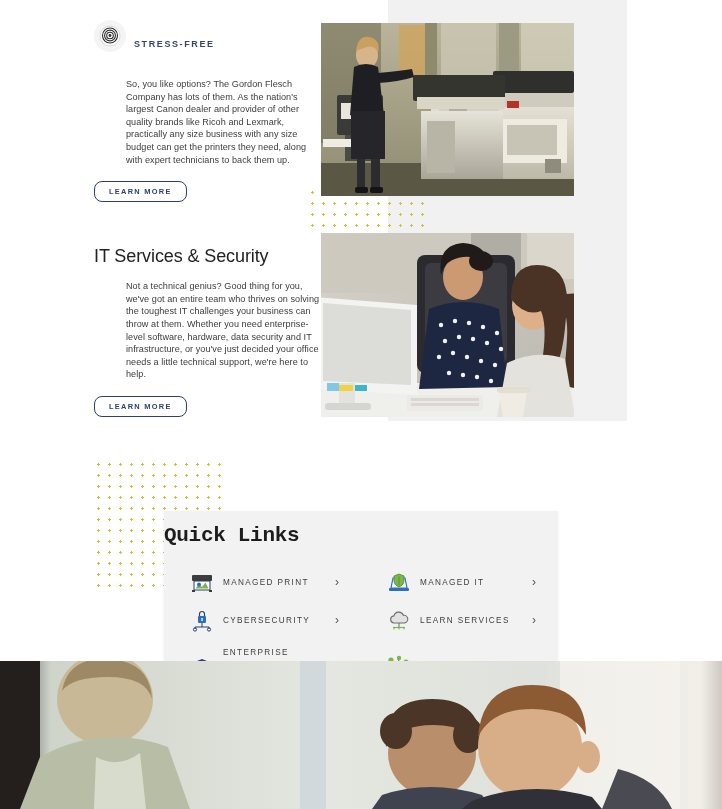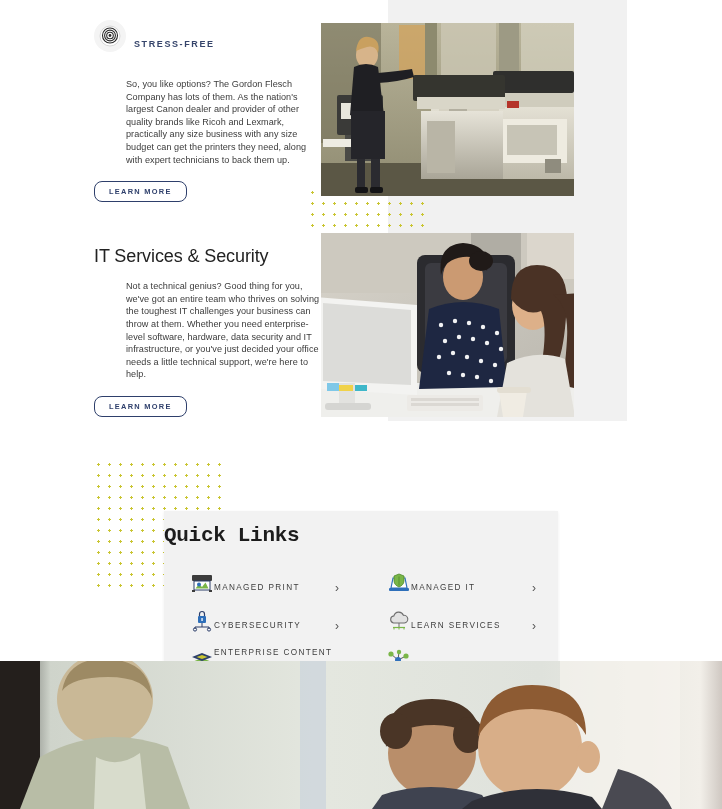--- a/index.html
+++ b/index.html
@@ -77,21 +77,21 @@
   }
   .qtitle {
     text-align: left; font-size: 21px; font-weight: 700; color: #1c1c1c;
     letter-spacing: -.3px; padding-top: 13px; font-family: Liberation Mono, monospace;
   }
   .qgrid {
     margin-top: 16px; display: grid; grid-template-columns: 1fr 1fr;
     row-gap: 0px;
   }
   .qitem {
-    display: flex; align-items: flex-end; 
+    display: flex; align-items: center; gap: 9px;
     padding: 7px 14px 7px 26px; cursor: pointer; min-height: 38px;
   }
   .qicon { flex: 0 0 24px; width: 24px; height: 24px; }
   .qicon svg { display:block; width:24px; height:24px; }
   .qlabel {
     flex: 1 1 auto; font-size: 8.2px; letter-spacing: 1.35px;
     color: #3d3d3d; line-height: 13px;
   }
   .qchev { flex: 0 0 12px; color:#555; font-size: 12px; line-height: 1; font-weight: 400; }
 </style>

